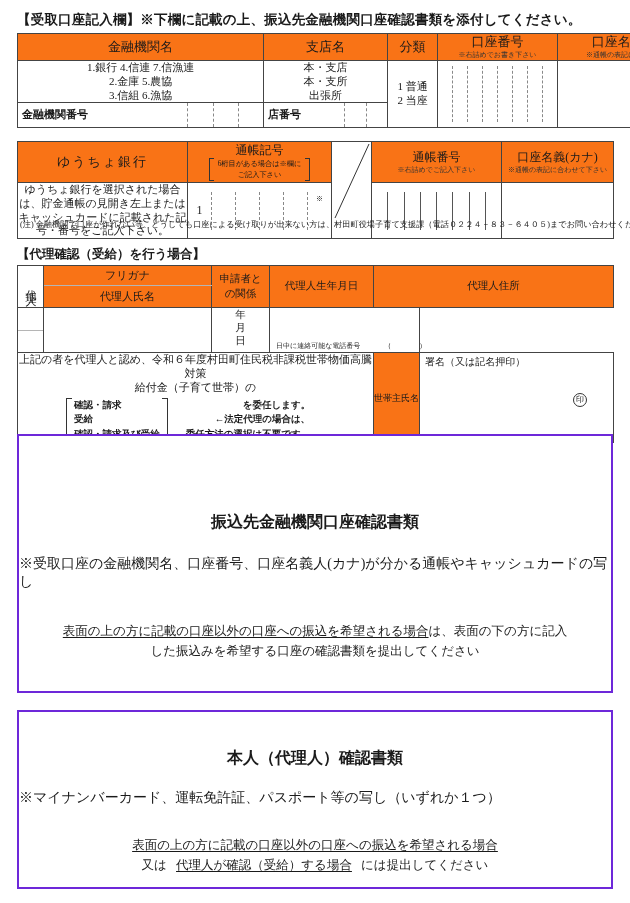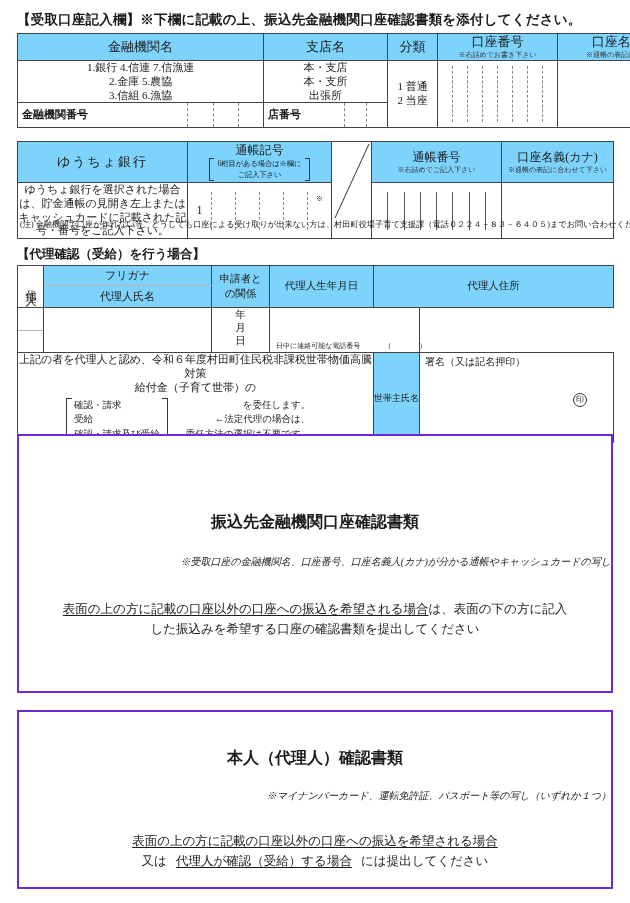--- a/index.html
+++ b/index.html
@@ -15,21 +15,21 @@
   
   table.frm{border-collapse:collapse;table-layout:fixed;}
   table.frm td{
     border:1px solid #444;
     padding:0;
     vertical-align:middle;
     text-align:center;
     font-size:11px;
     line-height:1.25;
   }
-  .hdr{background:#7dd3fc;}
+  .hdr{background:#f97316;}
   .nb-b{border-bottom:none !important;}
 
   
   .toptitle{
     position:absolute;left:17px;top:11px;
     font-size:13.5px;font-weight:bold;letter-spacing:.2px;white-space:nowrap;
   }
 
   
   #t1{position:absolute;left:17px;top:33px;width:596px;}
@@ -85,40 +85,40 @@
     display:inline-block;
   }
   .furi{font-size:11px;}
   .nm{font-size:11px;}
   .hdr-s{font-size:10.5px;line-height:1.35;}
   .blank-name{height:100%;}
   .blank-name .u{border-bottom:1px solid #b5b5b5;height:50%;}
   .ymd{font-size:10.5px;letter-spacing:10px;padding-left:10px;}
   .telline{font-size:7px;text-align:left;padding-left:6px;white-space:nowrap;}
   .agreebox{text-align:left;font-size:11px;line-height:1.5;padding:3px 4px 2px 5px;}
-  .choice{display:flex;margin-top:3px;padding-left:48px;}
+  .choice{display:flex;margin-top:3px;padding-left:48px;font-weight:bold;}
   .choice .cbox{position:relative;padding:0 8px;font-size:9.5px;line-height:1.55;text-align:left;}
   .choice .cbox:before,.choice .cbox:after{
     content:"";position:absolute;top:0;bottom:0;width:5px;
     border-top:1px solid #333;border-bottom:1px solid #333;
   }
   .choice .cbox:before{left:0;border-left:1px solid #333;}
   .choice .cbox:after{right:0;border-right:1px solid #333;}
   .choice .ctxt{font-size:9.5px;line-height:1.55;text-align:right;padding-left:8px;}
   .shomei{text-align:left;font-size:10px;padding:3px 0 0 5px;}
   .inkan{text-align:right;font-size:12px;padding-right:26px;}
   .seal{display:inline-block;border:1px solid #333;border-radius:50%;
         width:12px;height:12px;line-height:11px;font-size:8px;text-align:center;}
 
   
   .bigbox{position:absolute;left:17px;border:2px solid #6d28d9;background:#fff;}
   #box1{top:434px;width:592px;height:255px;}
   #box2{top:710px;width:592px;height:175px;}
   .bb-title{text-align:center;font-weight:bold;font-size:16px;}
-  .bb-sub{text-align:right;font-size:10px;font-style:italic;}
+  .bb-sub{text-align:left;font-size:14px;}
   .bb-main{text-align:center;font-size:12.5px;line-height:1.6;}
   .ul{text-decoration:underline;text-underline-offset:2px;}
 </style>
 </head>
 <body>
 
 <div class="page">
 
   <div class="toptitle">【受取口座記入欄】※下欄に記載の上、振込先金融機関口座確認書類を添付してください。</div>
 

